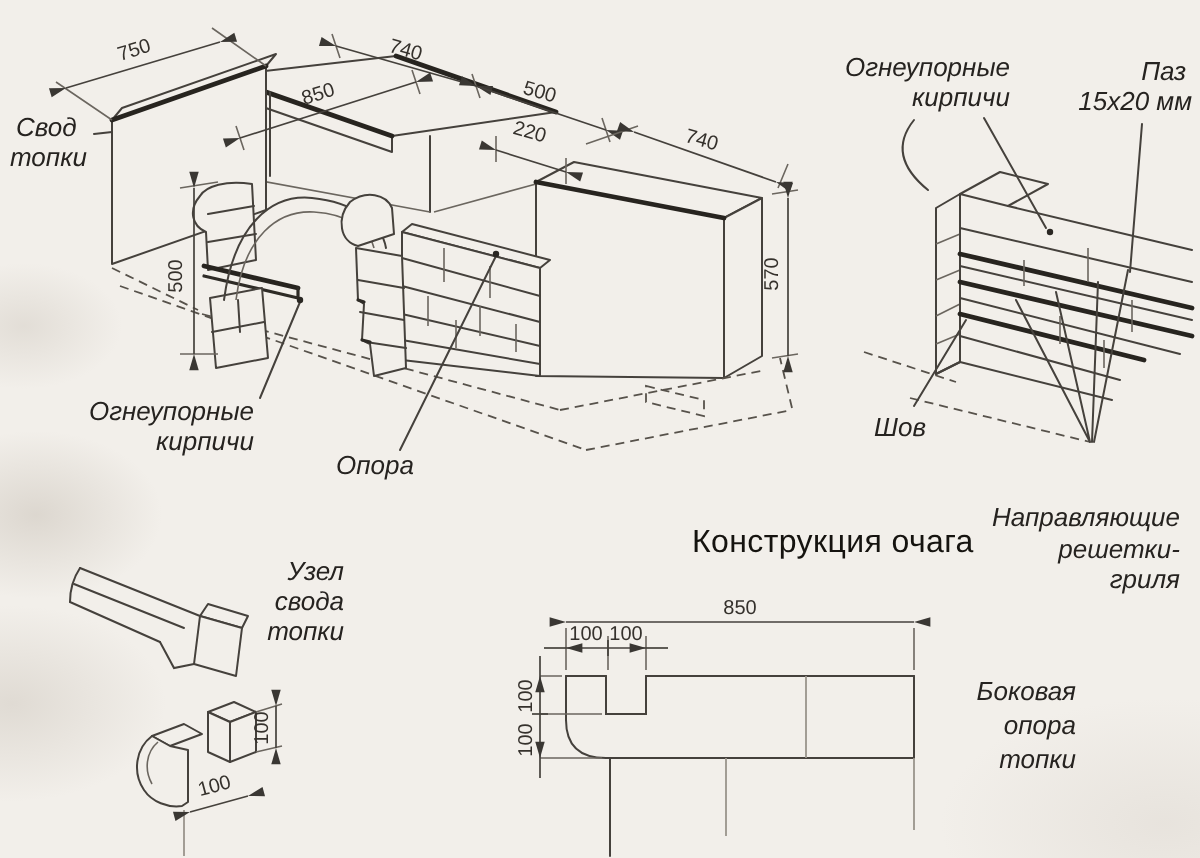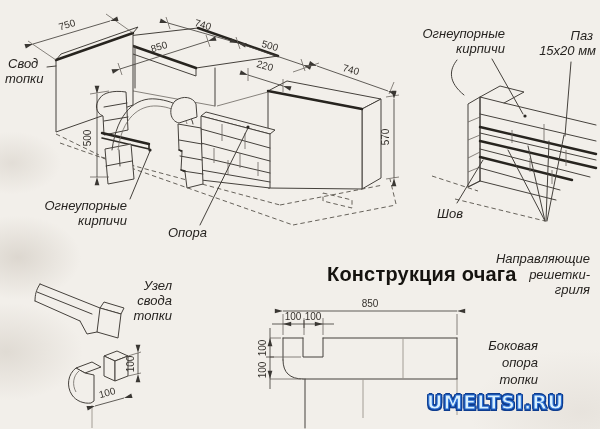--- a/index.html
+++ b/index.html
@@ -16,21 +16,21 @@
   .ln{fill:none;stroke:#45413c;stroke-width:1;stroke-linecap:round;}
   .thk{fill:none;stroke:#27241f;stroke-width:2.4;stroke-linecap:round;}
   .md{fill:none;stroke:#2e2b26;stroke-width:1.6;stroke-linecap:round;}
   .thin{fill:none;stroke:#6b665f;stroke-width:.8;}
   .grey{fill:none;stroke:#9a948c;stroke-width:.9;}
   .dsh{fill:none;stroke:#57524b;stroke-width:.9;stroke-dasharray:4.5 3;}
   .dim{fill:none;stroke:#45413c;stroke-width:.85;}
   .lbl{font:italic 13px "Liberation Sans",sans-serif;fill:#262320;}
   .dimt{font:10px "Liberation Sans",sans-serif;fill:#35312c;}
   .dot{fill:#2a2723;}
-  .title{position:absolute;left:327px;top:263px;font-weight:bold;font-size:20px;
+  .title{position:absolute;left:346px;top:263px;font-weight:normal;font-size:16px;
     color:#15130f;letter-spacing:.2px;}
   .watermark{position:absolute;left:427px;top:391px;font:900 19px "DejaVu Sans",sans-serif;
     color:#d9f0fd;letter-spacing:1px;-webkit-text-stroke:1px #2a6fd4;
     text-shadow:-1.5px -1.5px 0 #0d3c8f,1.5px -1.5px 0 #0d3c8f,-1.5px 1.5px 0 #0d3c8f,
       1.5px 1.5px 0 #0d3c8f,0 -1.6px 0 #0d3c8f,0 1.6px 0 #0d3c8f,-1.6px 0 0 #0d3c8f,1.6px 0 0 #0d3c8f;}
 </style>
 </head>
 <body>
 
 <div class="page">
@@ -231,15 +231,14 @@
     <text class="dimt" x="313" y="320" text-anchor="middle">100</text>
     <text class="dimt" text-anchor="middle" transform="translate(266,348) rotate(-90)">100</text>
     <text class="dimt" text-anchor="middle" transform="translate(266,370) rotate(-90)">100</text>
     <text class="lbl" x="538" y="350" text-anchor="end">Боковая</text>
     <text class="lbl" x="538" y="367" text-anchor="end">опора</text>
     <text class="lbl" x="538" y="384" text-anchor="end">топки</text>
   </g>
 </svg>
 
 <div class="title">Конструкция очага</div>
-<div class="watermark">UMELTSI.RU</div>
 
 </div>
 
 </body></html>

